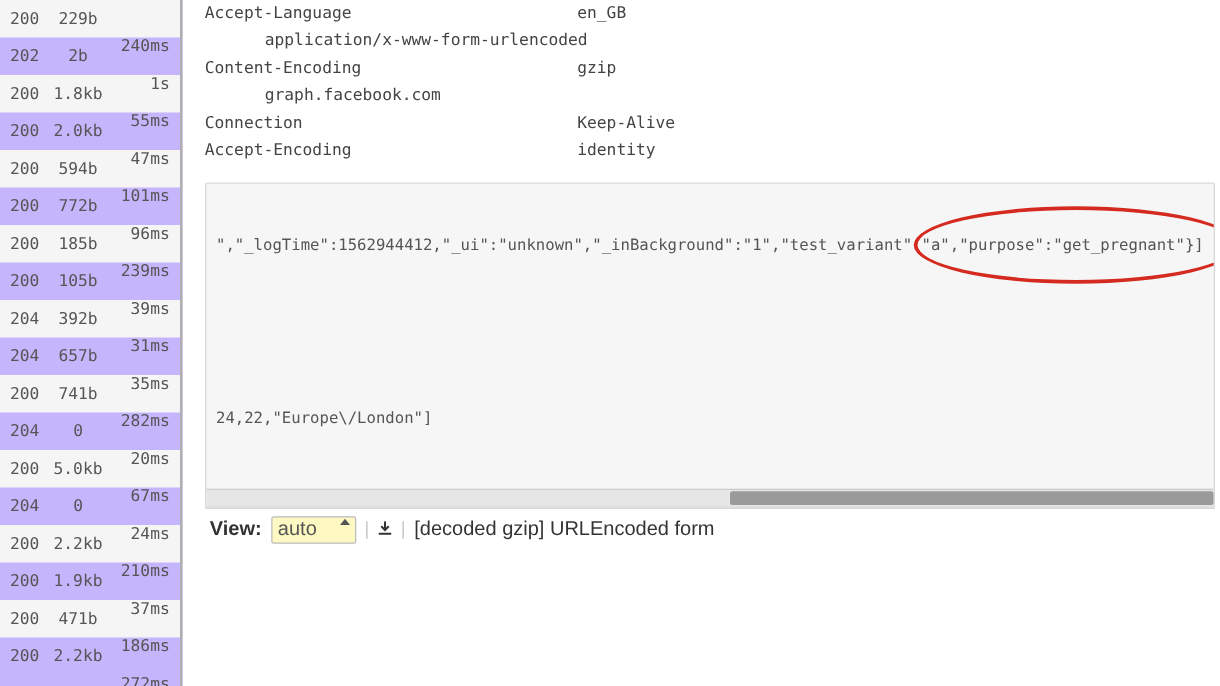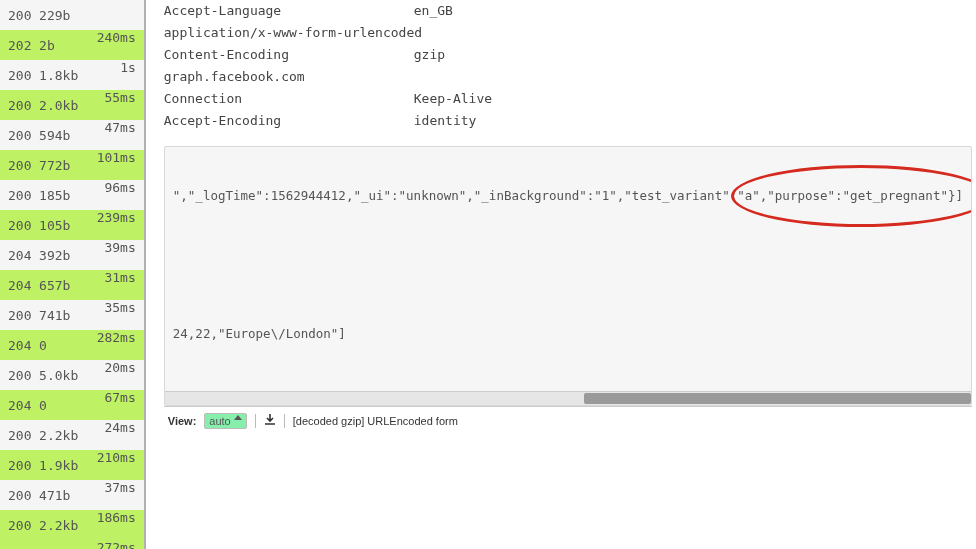--- a/index.html
+++ b/index.html
@@ -13,58 +13,58 @@
       overflow: hidden;
     }
     .container {
       display: flex;
       width: 100%;
       height: 100%;
     }
     .sidebar {
       width: 165px;
       border-right: 2px solid #b0b0b0;
-      background: #bef264;
+      background: #c4b5fd;
       overflow: hidden;
     }
     .sidebar-row {
       display: flex;
       height: 30px;
       align-items: center;
       padding: 0 4px;
       font-family: monospace;
       font-size: 13px;
       color: #555;
     }
     .sidebar-row:nth-child(odd) {
       background: #f5f5f5;
     }
     .col-status { width: 40px; text-align: left; padding-left: 4px; }
-    .col-size { width: 60px; text-align: left; padding-right: 6px; }
+    .col-size { width: 60px; text-align: center; padding-right: 6px; }
     .col-time { width: 55px; text-align: right; padding-right: 4px; margin-top: 44px; }
     .main {
       flex: 1;
       display: flex;
       flex-direction: column;
       padding-left: 18px;
       padding-right: 4px;
     }
     .headers {
       padding-top: 0;
       padding-bottom: 8px;
     }
     .header-row {
       display: flex;
       font-family: monospace;
       font-size: 13px;
       color: #444;
       line-height: 22px;
     }
     .header-name { width: 250px; }
-    .header-value { flex: 1; }
+    .header-value { flex: 1; margin-left: 48px; }
     .body-panel {
       position: relative;
       background: #f6f6f6;
       border: 1px solid #d8d8d8;
       height: 260px;
       margin-top: 6px;
       overflow: hidden;
       border-radius: 2px;
     }
     .body-content {
@@ -103,35 +103,35 @@
       bottom: 1px;
       width: 48%;
       background: #9a9a9a;
       border-radius: 2px;
     }
     .view-bar {
       display: flex;
       align-items: center;
       gap: 8px;
       padding: 6px 4px;
-      font-size: 11px;
+      font-size: 16px;
       color: #333;
       border-top: 1px solid #ccc;
       margin-top: 0;
     }
     .view-label { font-weight: bold; }
     .view-auto {
       color: #555;
       border: 1px solid #bbb;
       padding: 1px 4px;
       border-radius: 2px;
-      background: #86efac;
+      background: #fef9c3;
       display: inline-flex;
       align-items: flex-start;
-      gap: 3px;
+      gap: 19px;
       cursor: pointer;
     }
     .divider-v {
       width: 1px;
       height: 14px;
       background: #bbb;
     }
     .download-icon {
       display: inline-block;
       cursor: pointer;

